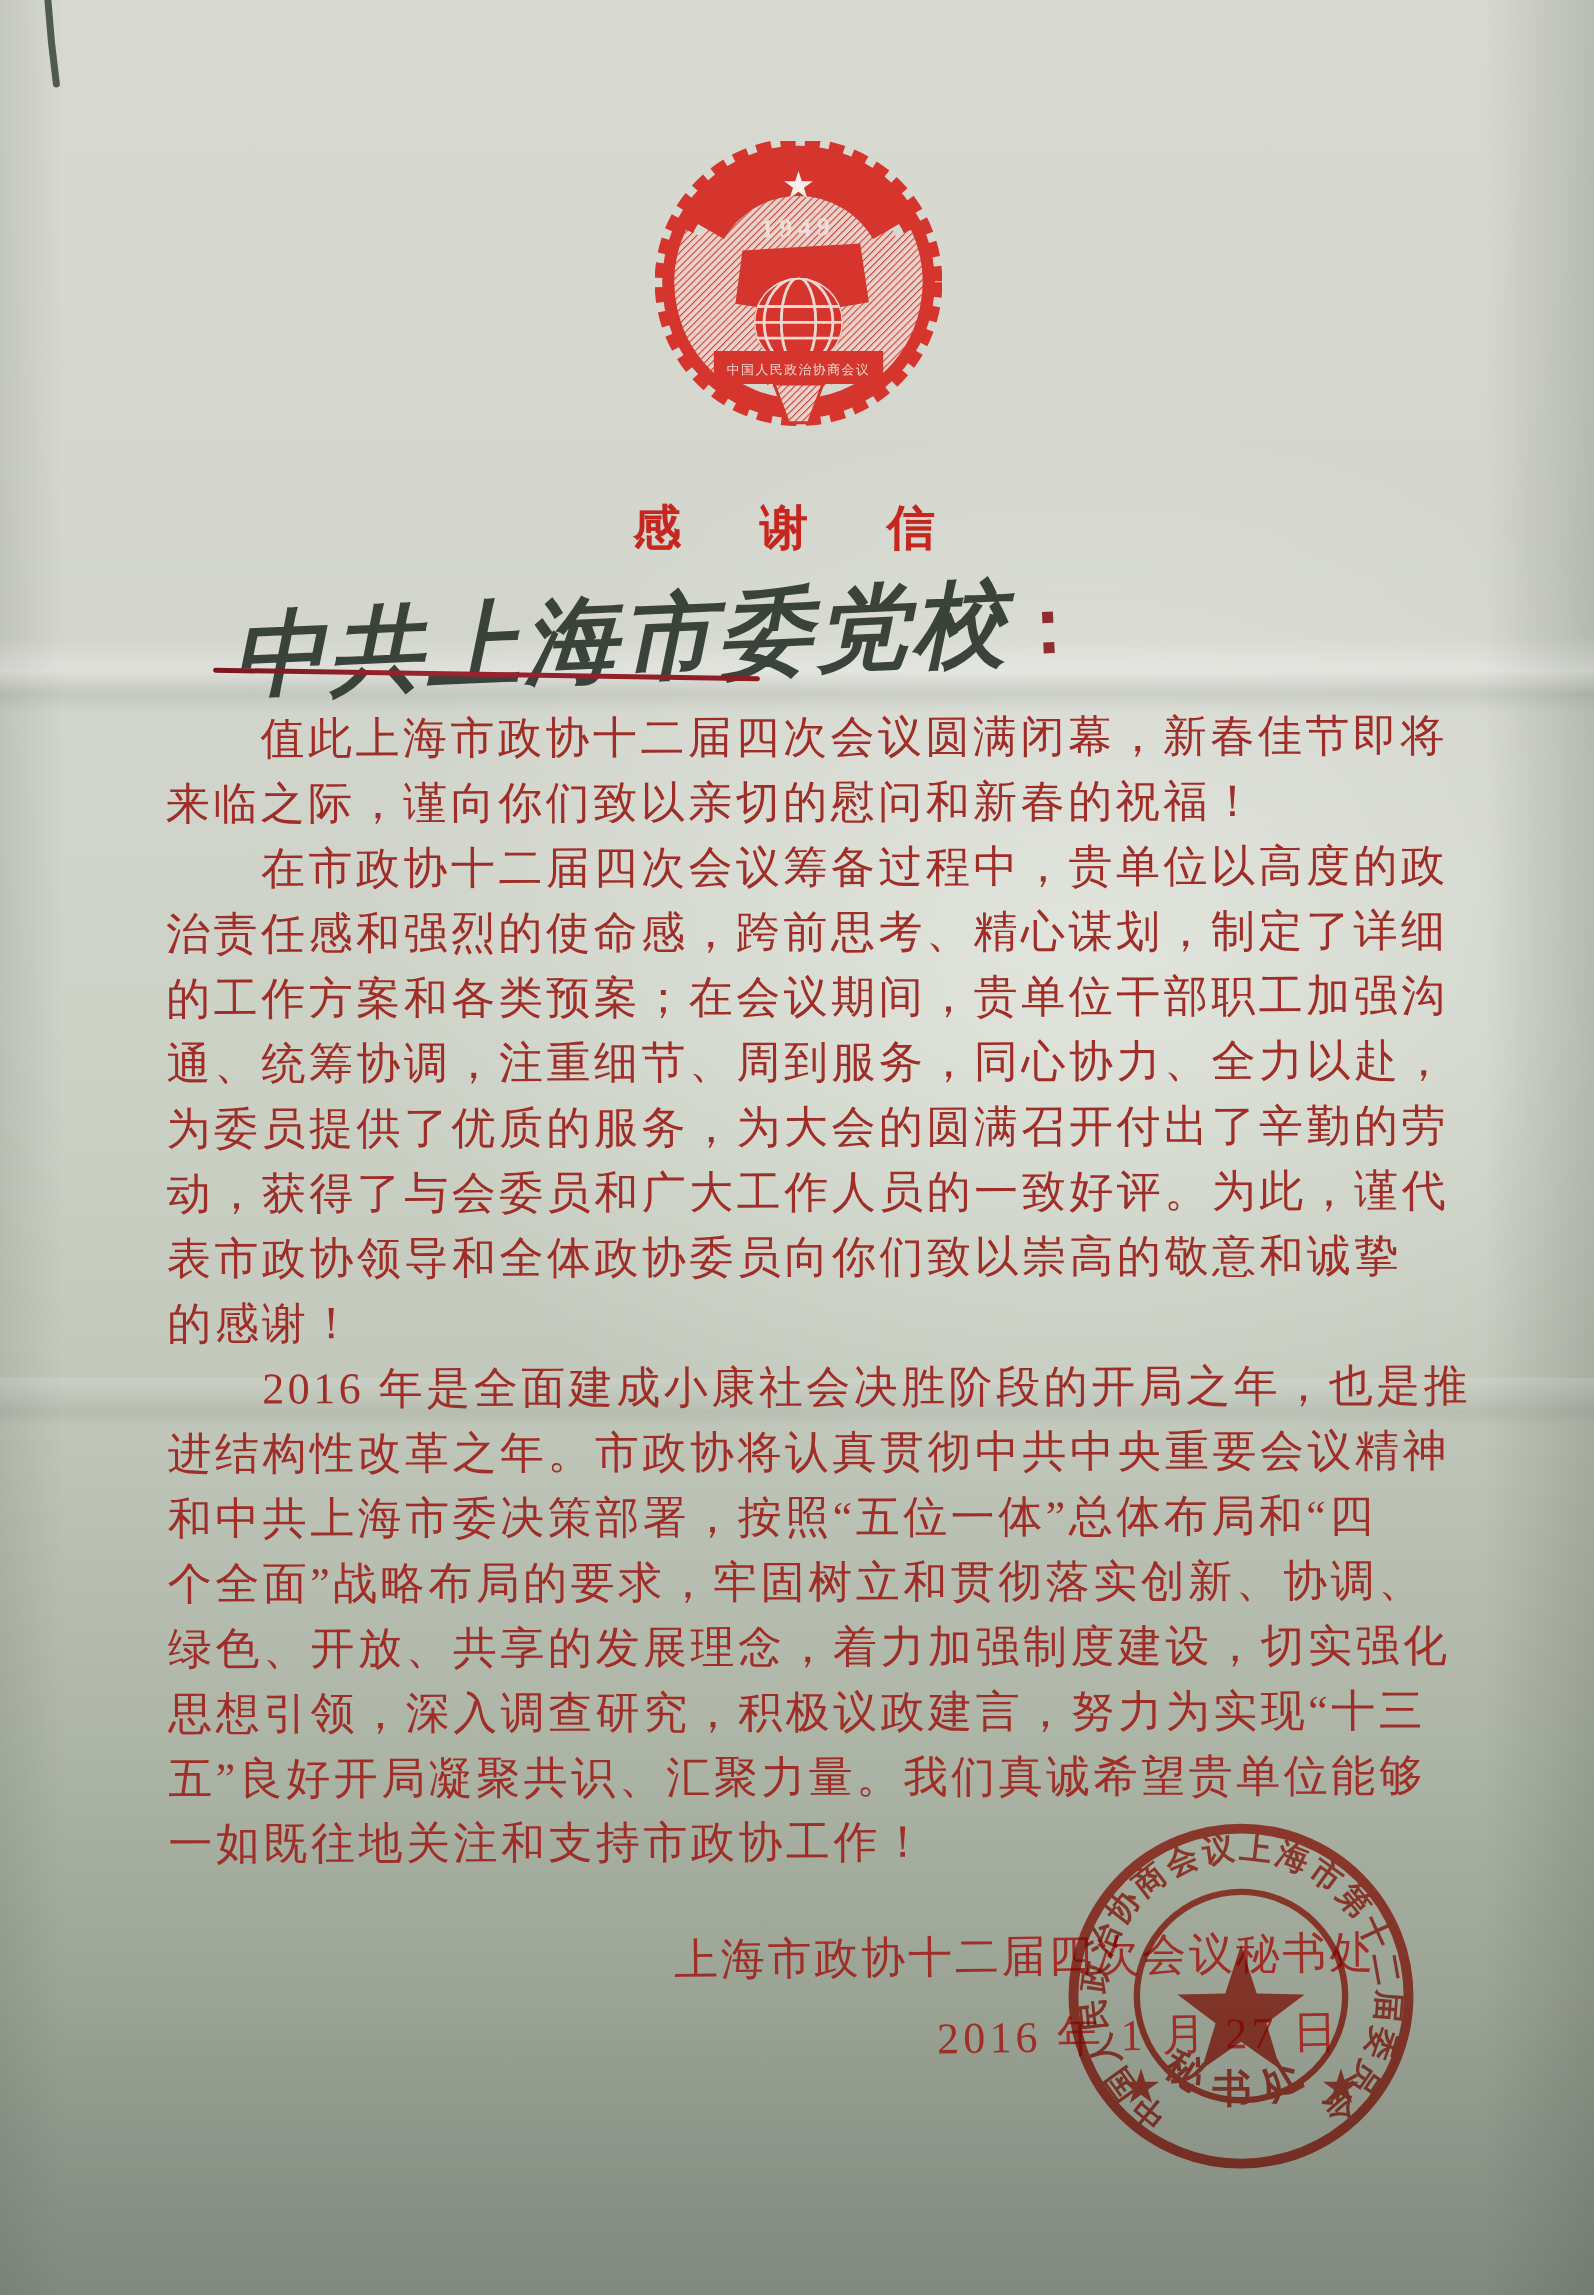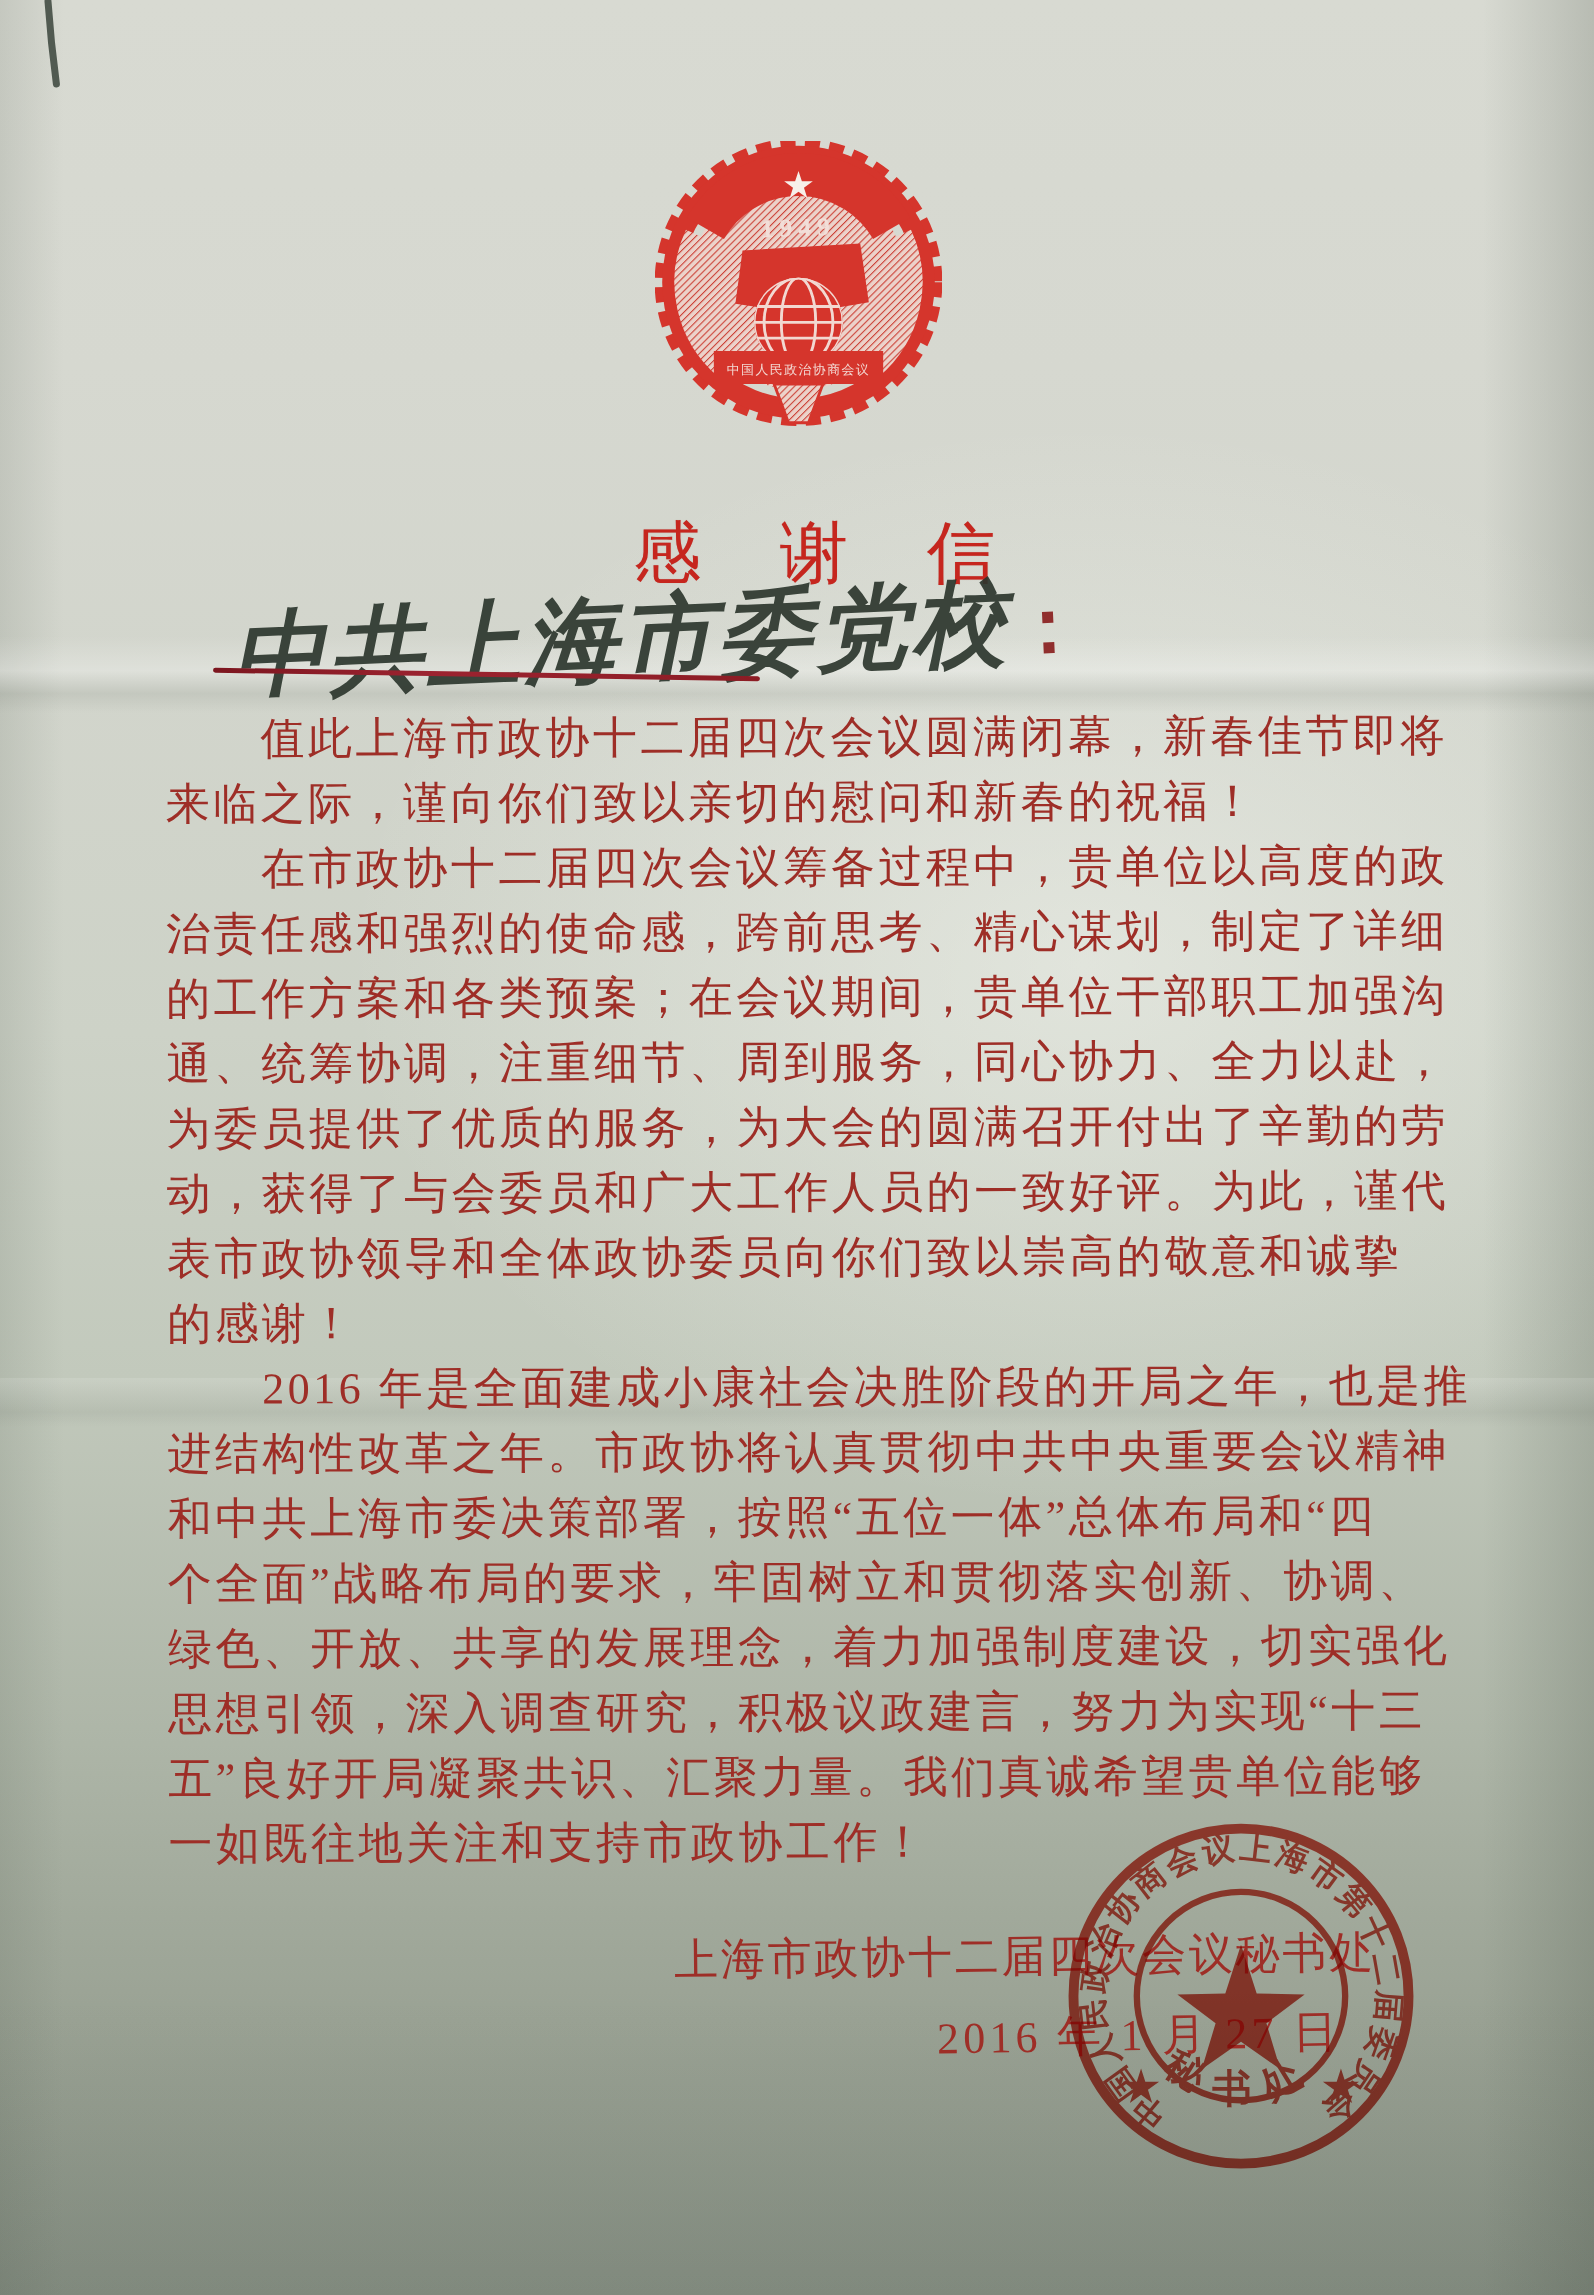--- a/index.html
+++ b/index.html
@@ -19,22 +19,22 @@
   .crease2{position:absolute;left:0;top:1378px;width:100%;height:49px;
     background:linear-gradient(180deg, rgba(255,255,255,0.12) 0%, rgba(96,104,94,0.10) 70%, rgba(96,104,94,0) 100%);}
   .vign-bottom{position:absolute;left:0;bottom:0;width:100%;height:295px;
     background:linear-gradient(180deg, rgba(60,70,58,0) 0%, rgba(60,70,58,0.16) 100%);}
 
   .penmark{position:absolute;left:27px;top:0;}
 
   .emblem{position:absolute;left:655px;top:141px;}
 
   .title{
-    position:absolute;left:633px;top:508px;
-    font-size:68px;font-weight:normal;color:#c6261e;
+    position:absolute;left:633px;top:496px;
+    font-size:48px;font-weight:bold;color:#c6261e;
     letter-spacing:79px;white-space:nowrap;
     text-shadow:0 0 0.7px rgba(150,20,20,0.4);
   }
 
   .salutation{
     position:absolute;left:232px;top:575px;
     font-size:93px;color:#2d372e;white-space:nowrap;
     font-style:italic;font-weight:bold;
     transform:rotate(-2.5deg);
     letter-spacing:4.2px;

